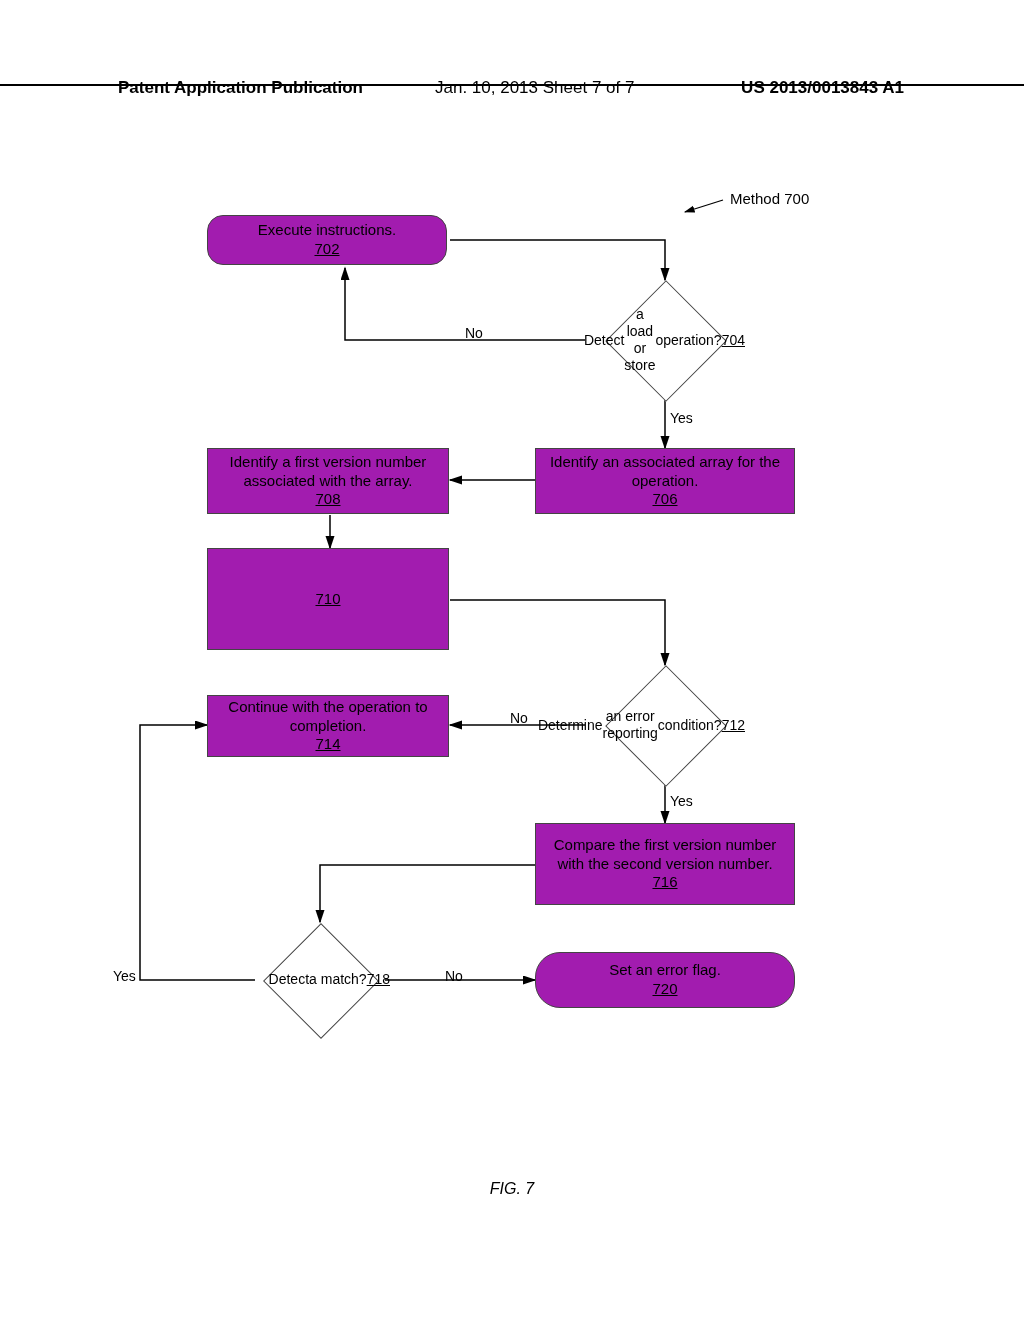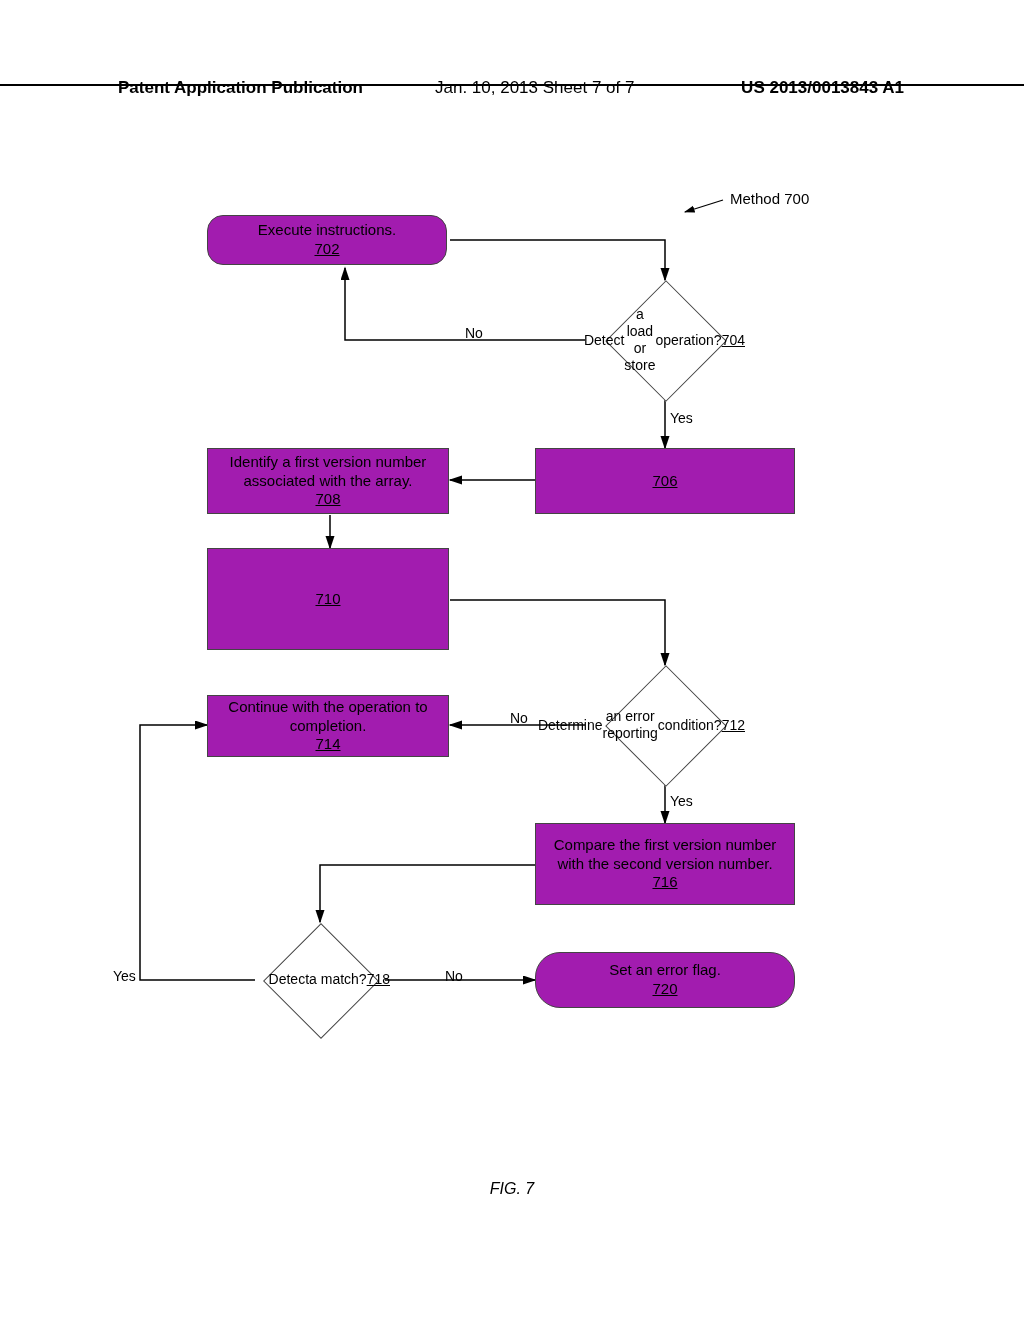--- a/index.html
+++ b/index.html
@@ -177,20 +177,21 @@
         <span>Detect</span>
         <span>a load or store</span>
         <span>operation?</span>
         <span class="ref">704</span>
       </div>
     </div>
     <span class="edge-label" style="left:350px; top:115px;">No</span>
     <span class="edge-label" style="left:555px; top:200px;">Yes</span>
 
     <div class="box" style="left:420px; top:238px; width:260px; height:66px;">
+      <span>Identify an associated array for the operation.</span>
       <span class="ref">706</span>
     </div>
 
     <div class="box" style="left:92px; top:238px; width:242px; height:66px;">
       <span>Identify a first version number associated with the array.</span>
       <span class="ref">708</span>
     </div>
 
     <div class="box" style="left:92px; top:338px; width:242px; height:102px;">
       <span class="ref">710</span>

